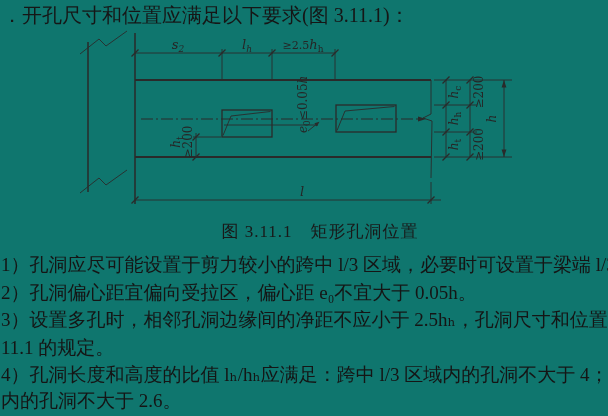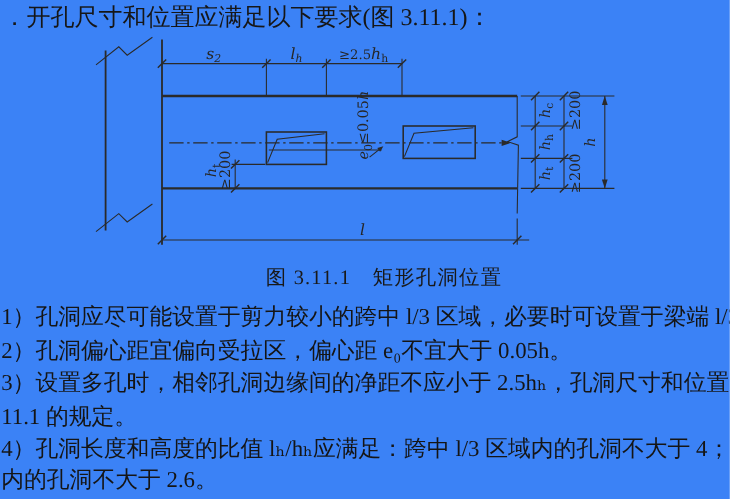--- a/index.html
+++ b/index.html
@@ -1,18 +1,18 @@
 <!DOCTYPE html>
 <html><head>
 <meta charset="utf-8">
 <style>
   html,body{margin:0;padding:0;}
   .page{
     position:relative;width:608px;height:416px;overflow:hidden;
-    background:#3b82f6;
+    background:#0f766e;
     font-family:"Liberation Serif","DejaVu Serif",serif;
     color:#1e1e1e;
   }
   .intro-line{
     position:absolute;left:2px;top:3px;width:700px;
     font-size:20px;line-height:24px;white-space:nowrap;color:#161616;
   }
   .diagram-svg{position:absolute;left:0;top:30px;}
   .caption{
     position:absolute;left:0;top:220px;width:608px;text-align:center;

